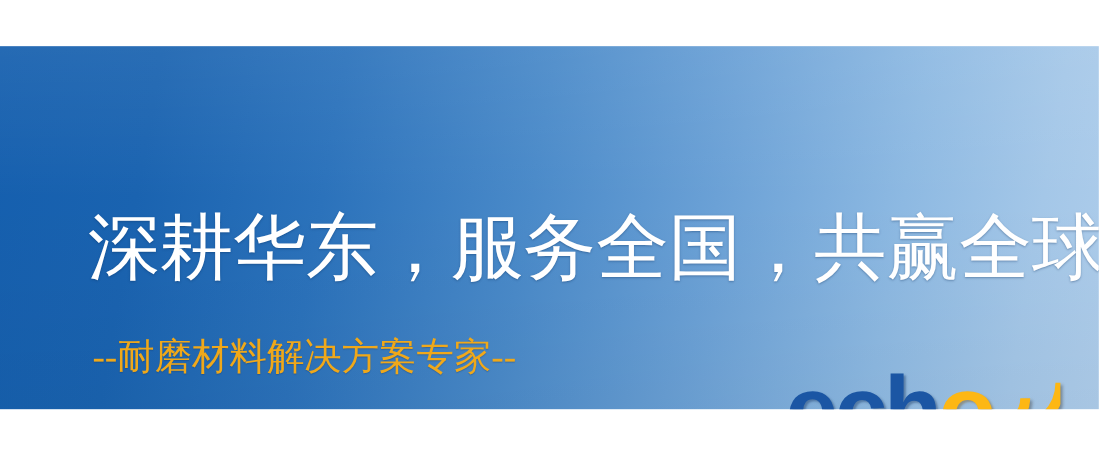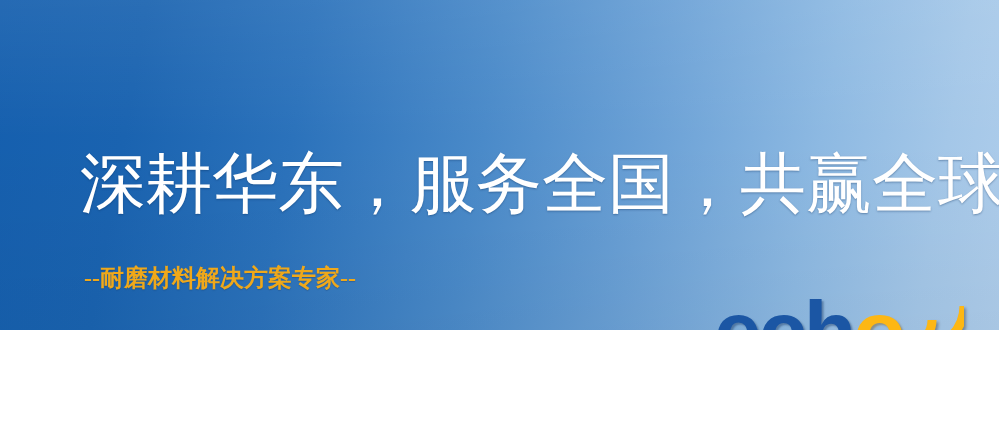--- a/index.html
+++ b/index.html
@@ -16,20 +16,21 @@
       linear-gradient(100deg,
         #155FAE 0%,
         #1A63B0 14%,
         #2B72BB 30%,
         #4A8AC9 48%,
         #6BA1D6 64%,
         #8DB9E2 80%,
         #A4C7E8 92%,
         #AECDEB 100%);
     overflow:hidden;
+    margin-top:42px;
   }
   
   #banner::after {
     content:"";
     position:absolute; inset:0;
     background:linear-gradient(180deg, rgba(255,255,255,0.07) 0%, rgba(255,255,255,0) 42%, rgba(0,0,0,0.035) 100%);
     pointer-events:none;
   }
 
   
@@ -44,27 +45,26 @@
     white-space:nowrap;
     text-shadow:0 1px 2px rgba(10,45,90,0.38);
     z-index:3;
   }
 
   
   #subtitle {
     position:absolute;
     left:84px; top:266px;
     font-family:"Liberation Serif", "DejaVu Serif", serif;
-    font-size:24px;
+    font-size:34px;
     line-height:1;
     color:#EFA81A;
     white-space:nowrap;
     text-shadow:0 1px 1px rgba(20,50,95,0.30);
     z-index:3;
-    font-weight:bold;
   }
 
   
   #logo {
     position:absolute;
     left:714px; top:296px;
     width:251px; height:126px;
     z-index:4;
   }
   #logo-wordmark {

